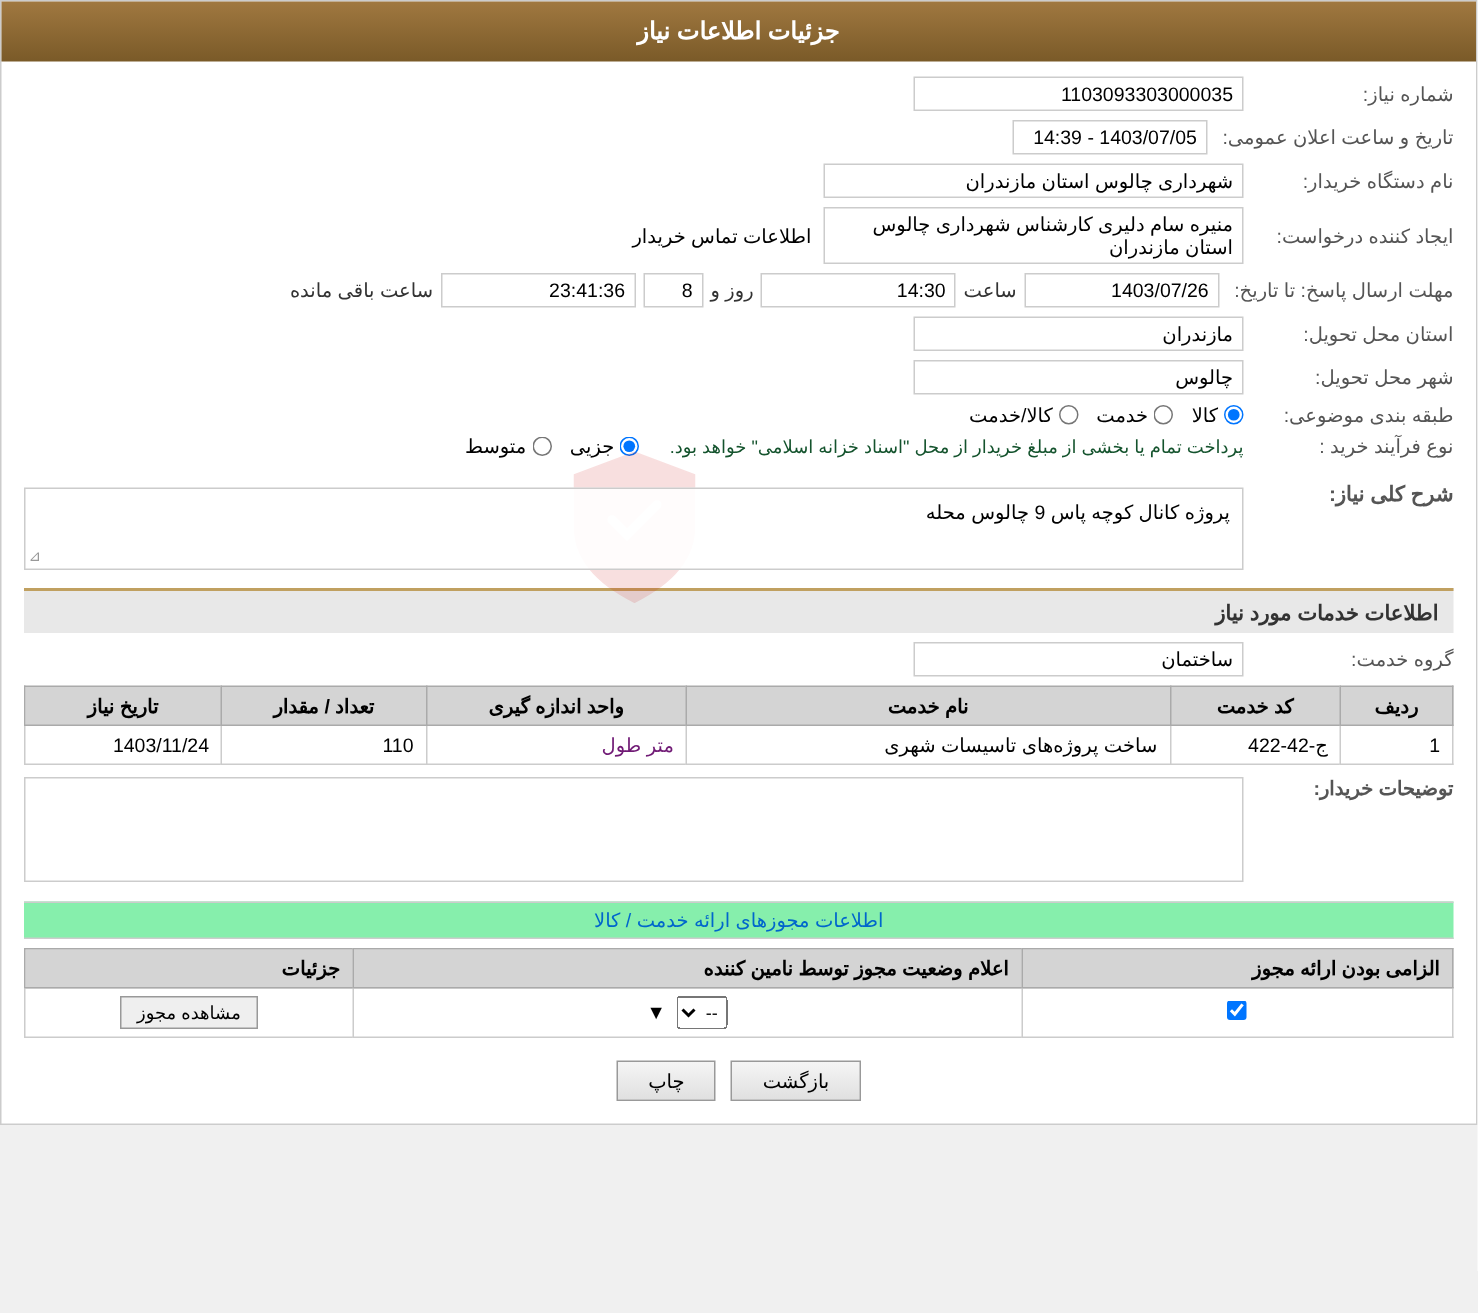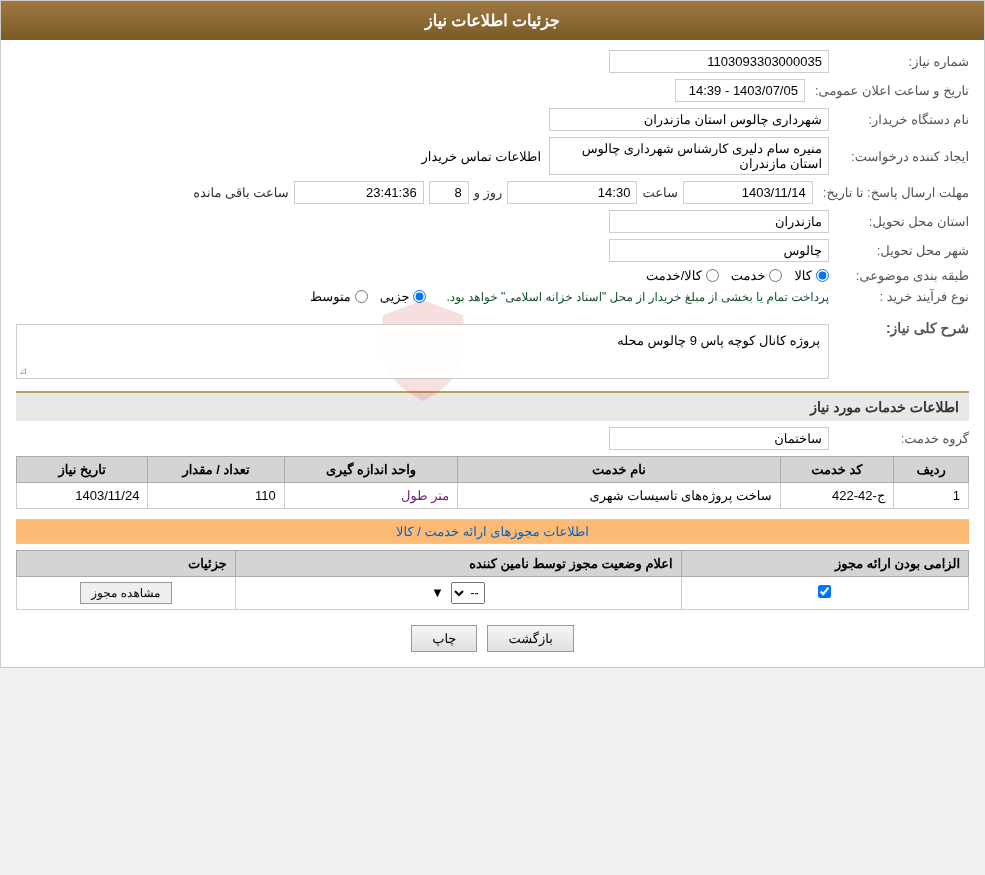--- a/index.html
+++ b/index.html
@@ -121,21 +121,21 @@
     .permissions-section {
       margin-top: 10px;
     }
     .permissions-title {
       color: #0066cc;
       font-size: 13px;
       text-align: center;
       padding: 4px;
       border-top: 1px solid #ccc;
       border-bottom: 1px solid #ccc;
-      background: #fdba74;
+      background: #86efac;
       margin-bottom: 6px;
     }
     .perm-table {
       width: 100%;
       border-collapse: collapse;
       font-size: 13px;
     }
     .perm-table th {
       background: #d4d4d4;
       border: 1px solid #aaa;
@@ -201,21 +201,21 @@
 
     <div class="form-row">
       <span class="field-label">ایجاد کننده درخواست:</span>
       <div class="field-value wide">منیره سام دلیری کارشناس شهرداری چالوس استان مازندران</div>
       <a href="#" class="link-blue" style="margin-right:8px;">اطلاعات تماس خریدار</a>
     </div>
 
     <div class="form-row">
       <span class="field-label">مهلت ارسال پاسخ: تا تاریخ:</span>
       <div class="inline-fields">
-        <div class="field-value date">1403/11/14</div>
+        <div class="field-value date">1403/07/26</div>
         <span class="inline-label">ساعت</span>
         <div class="field-value small">14:30</div>
         <span class="inline-label">روز و</span>
         <div class="field-value" style="width:40px">8</div>
         <div class="field-value small">23:41:36</div>
         <span class="inline-label">ساعت باقی مانده</span>
       </div>
     </div>
 
     <div class="form-row">
@@ -303,20 +303,26 @@
           <td>1</td>
           <td>ج-42-422</td>
           <td>ساخت پروژه‌های تاسیسات شهری</td>
           <td><a href="#" class="link-orange" style="color:#701a75; text-decoration:none;">متر طول</a></td>
           <td>110</td>
           <td>1403/11/24</td>
         </tr>
       </tbody>
     </table>
 
+    <div class="form-row" style="align-items:flex-start; margin-top:8px;">
+      <span class="field-label" style="font-weight:bold;">توضیحات خریدار:</span>
+      <div style="flex:1; position:relative;">
+        <textarea class="textarea-box" style=""></textarea>
+      </div>
+    </div>
   </div>
 
   <div class="permissions-section" style="padding: 0 15px;">
     <div class="permissions-title">اطلاعات مجوزهای ارائه خدمت / کالا</div>
 
     <table class="perm-table">
       <thead>
         <tr>
           <th>الزامی بودن ارائه مجوز</th>
           <th>اعلام وضعیت مجوز توسط نامین کننده</th>

